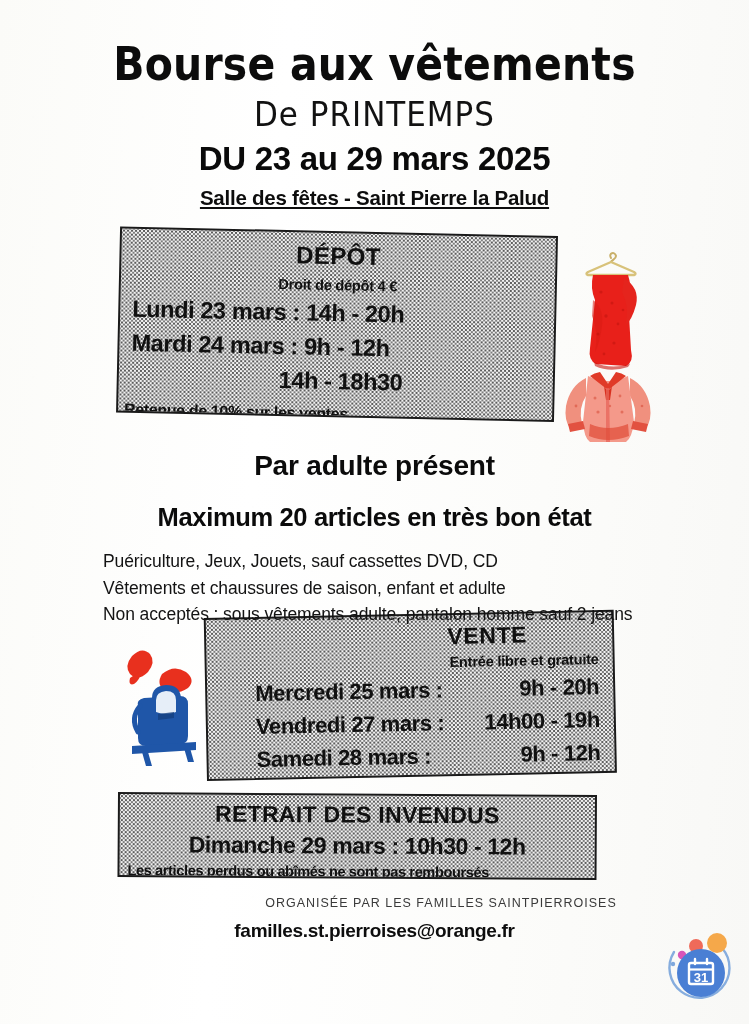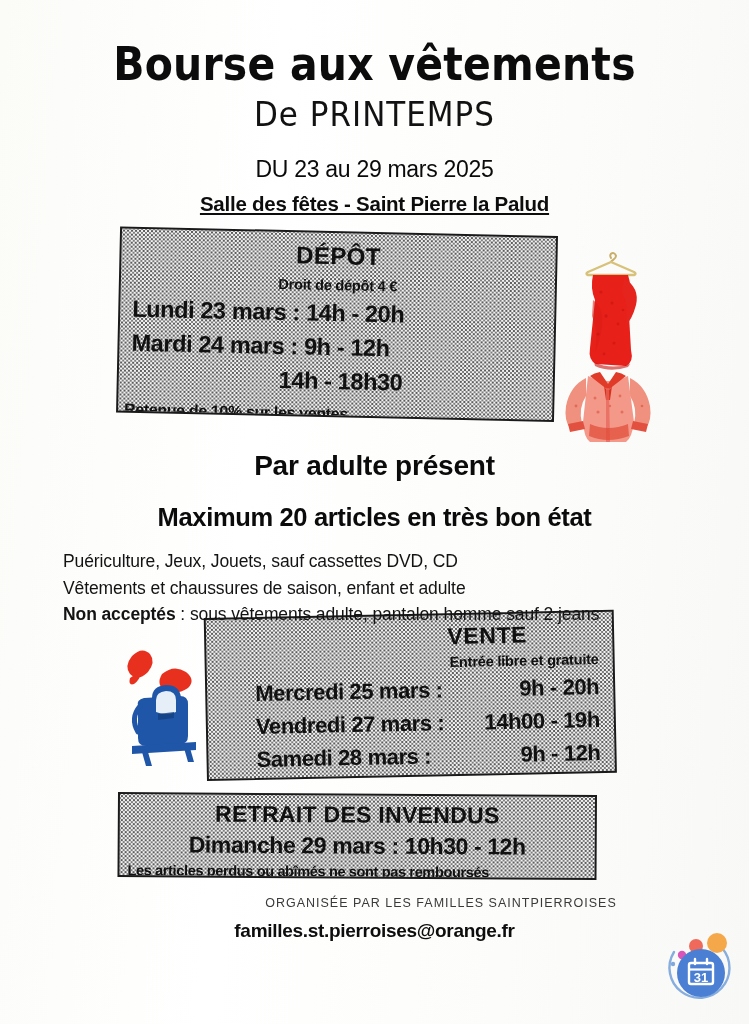--- a/index.html
+++ b/index.html
@@ -53,24 +53,24 @@
     margin-top: 16px;
     font-family: "DejaVu Sans", sans-serif;
     font-size: 31px;
     font-weight: 500;
     letter-spacing: 1.0px;
     line-height: 1;
     color: #121212;
     transform: scaleY(1.10);
   }
   .title-dates {
-    margin-top: 28px;
-    font-family: "Liberation Sans", sans-serif;
-    font-size: 23px;
-    font-weight: 400;
+    margin-top: 12px;
+    font-family: "Liberation Sans", sans-serif;
+    font-size: 33px;
+    font-weight: 700;
     letter-spacing: -.3px;
     line-height: 1;
     color: #0a0a0a;
   }
   .title-venue {
     margin-top: 13px;
     font-family: "Liberation Sans", sans-serif;
     font-size: 20.5px;
     font-weight: 700;
     letter-spacing: -.25px;
@@ -187,28 +187,28 @@
     font-size: 28px; font-weight: 700; letter-spacing: -.2px;
     color: #0b0b0b;
   }
   .mid-h2 {
     text-align: center;
     margin-top: 21px;
     font-family: "Liberation Sans", sans-serif;
     font-size: 25.5px; font-weight: 700; letter-spacing: -.35px;
     color: #0b0b0b;
   }
-  .mid-list { margin-top: 16px; padding-left: 63px; }
+  .mid-list { margin-top: 16px; padding-left: 103px; }
   .mid-p {
     font-family: "Liberation Sans", sans-serif;
     font-size: 17.5px; font-weight: 400; letter-spacing: -.1px;
     line-height: 1.52;
     color: #131313;
   }
-  .mid-p b { font-weight: 700; text-align: center; }
+  .mid-p b { font-weight: 400; text-align: center; }
 
   
   .footer { position: absolute; left: 0; right: 0; top: 896px; }
   .organiser {
     text-align: center;
     padding-left: 105px;
     font-family: "Liberation Sans", sans-serif;
     font-size: 12.5px; font-weight: 400; letter-spacing: 1.0px;
     color: #3a3a3a;
     margin-left: 28px;

